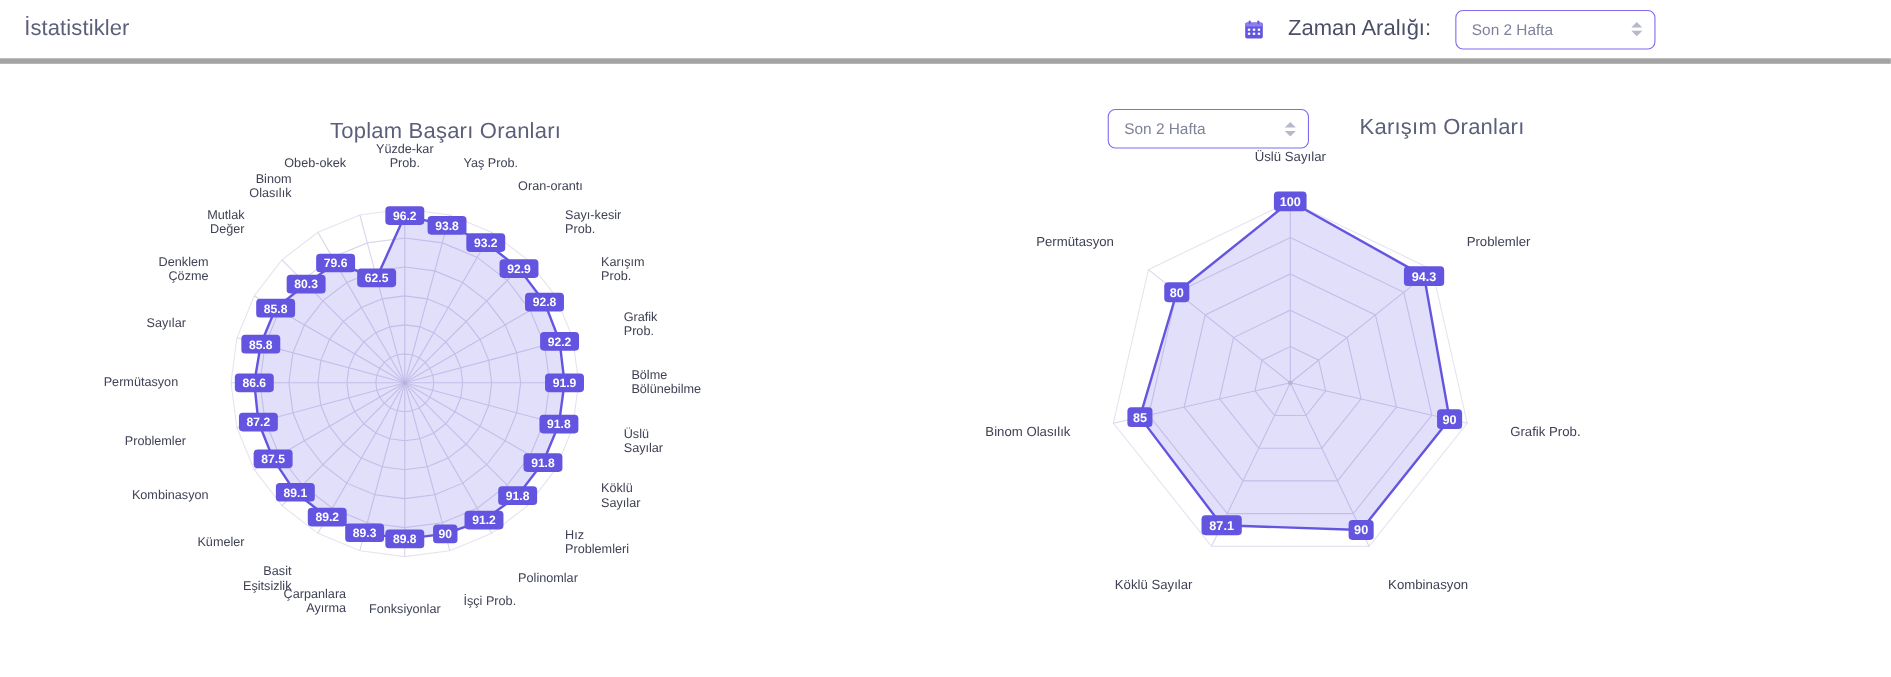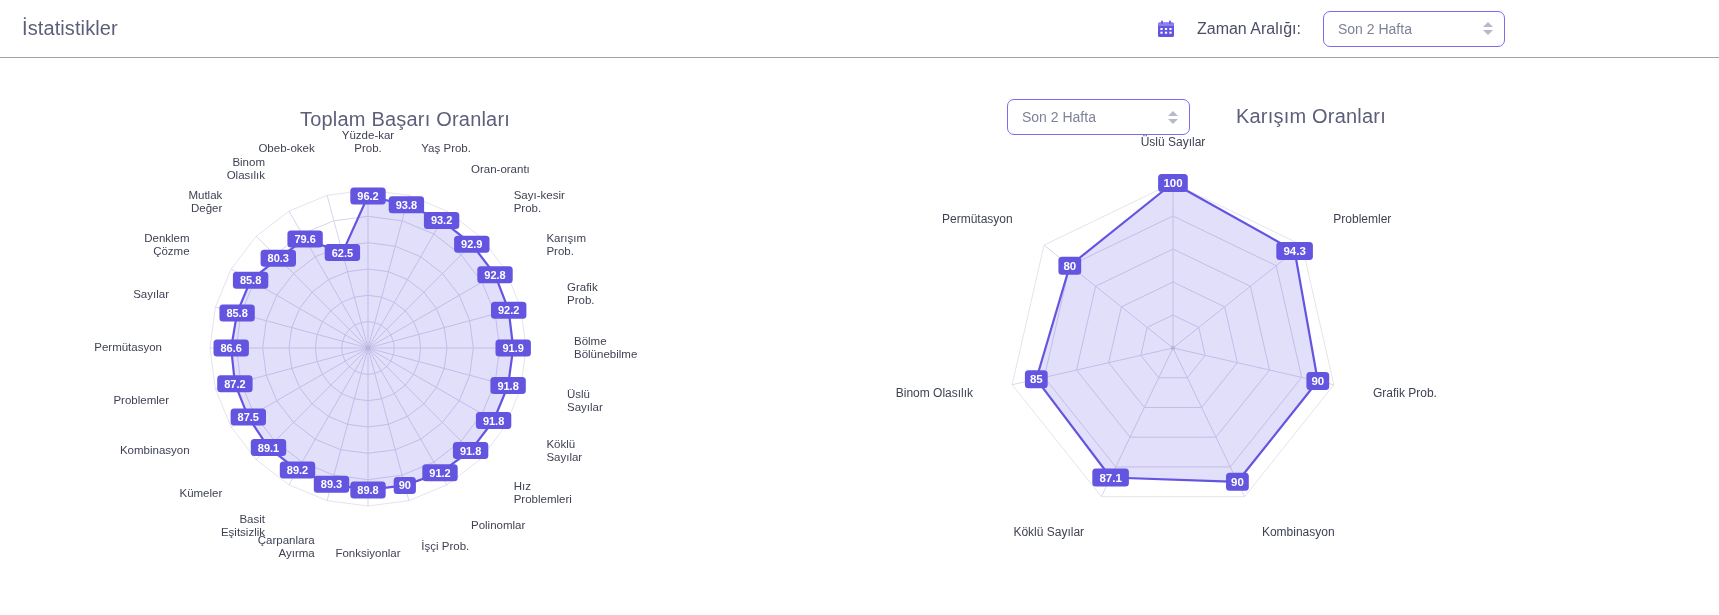--- a/index.html
+++ b/index.html
@@ -9,40 +9,40 @@
     background: #ffffff;
     font-family: "Liberation Sans", sans-serif;
     overflow: hidden;
   }
   .app { width: 1719px; height: 615px; position: relative; background:#fff; }
 
   
   .header {
     position: absolute; top: 0; left: 0;
     width: 1719px; height: 58px;
-    border-bottom: 1px solid #a3a3a3;
+    border-bottom: 5px solid #a3a3a3;
     display: flex; align-items: center;
     background: #fff;
   }
   .page-title {
     margin-left: 22px;
     font-size: 20px;
     color: #5c5f7a;
     font-weight: 400;
     letter-spacing: .1px;
   }
   .header-right {
     margin-left: auto;
     display: flex; align-items: center;
     margin-right: 214px;
   }
   .cal-icon { width: 18px; height: 18px; display:block; }
   .range-label {
     margin-left: 22px;
-    font-size: 16px;
+    font-size: 20px;
     color: #4b4e66;
     white-space: nowrap;
   }
   .select-box {
     margin-left: 22px;
     width: 182px; height: 36px;
     border: 1px solid #7b6cf0;
     border-radius: 7px;
     background: #fff;
     display: flex; align-items: center;

